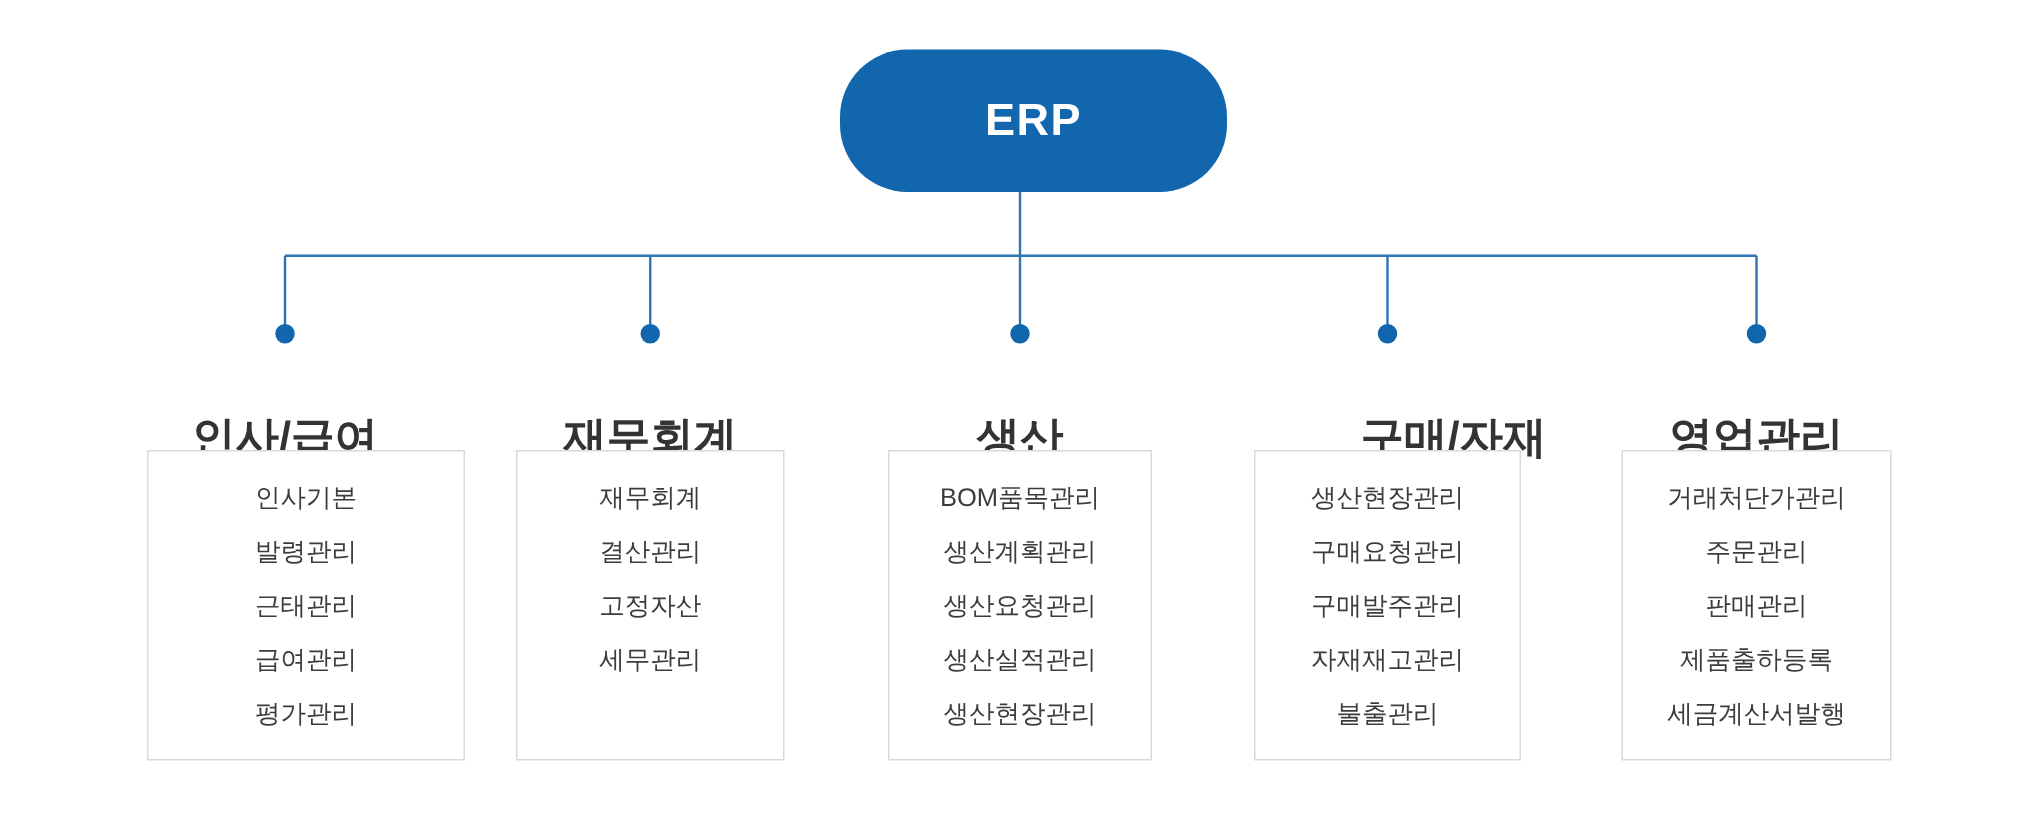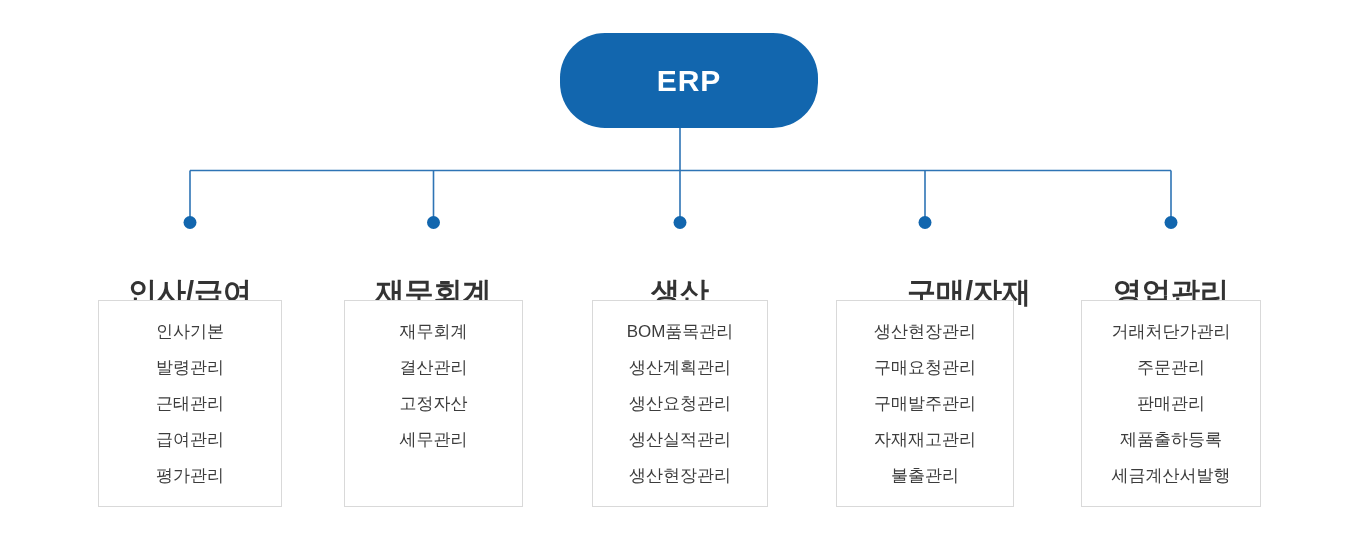--- a/index.html
+++ b/index.html
@@ -56,21 +56,21 @@
   }
   .branch-item {
     height: 36px;
     line-height: 36px;
     text-align: center;
     font-size: 17px;
     color: #3c3c3c;
     white-space: nowrap;
   }
   
-  .col-0 .branch-box { left: 98px;   width: 184px; }
+  .col-0 .branch-box { left: 98px;   width: 212px; }
   .col-1 .branch-box { left: 344px;  width: 179px; }
   .col-2 .branch-box { left: 592px;  width: 176px; }
   .col-3 .branch-box { left: 836px;  width: 178px; }
   .col-4 .branch-box { left: 1081px; width: 180px; }
   .col-0 .branch-header { left: 98px;   width: 184px; }
   .col-1 .branch-header { left: 344px;  width: 179px; }
   .col-2 .branch-header { left: 592px;  width: 176px; }
   .col-3 .branch-header { left: 880px;  width: 178px; }
   .col-4 .branch-header { left: 1081px; width: 180px; }
 </style>

